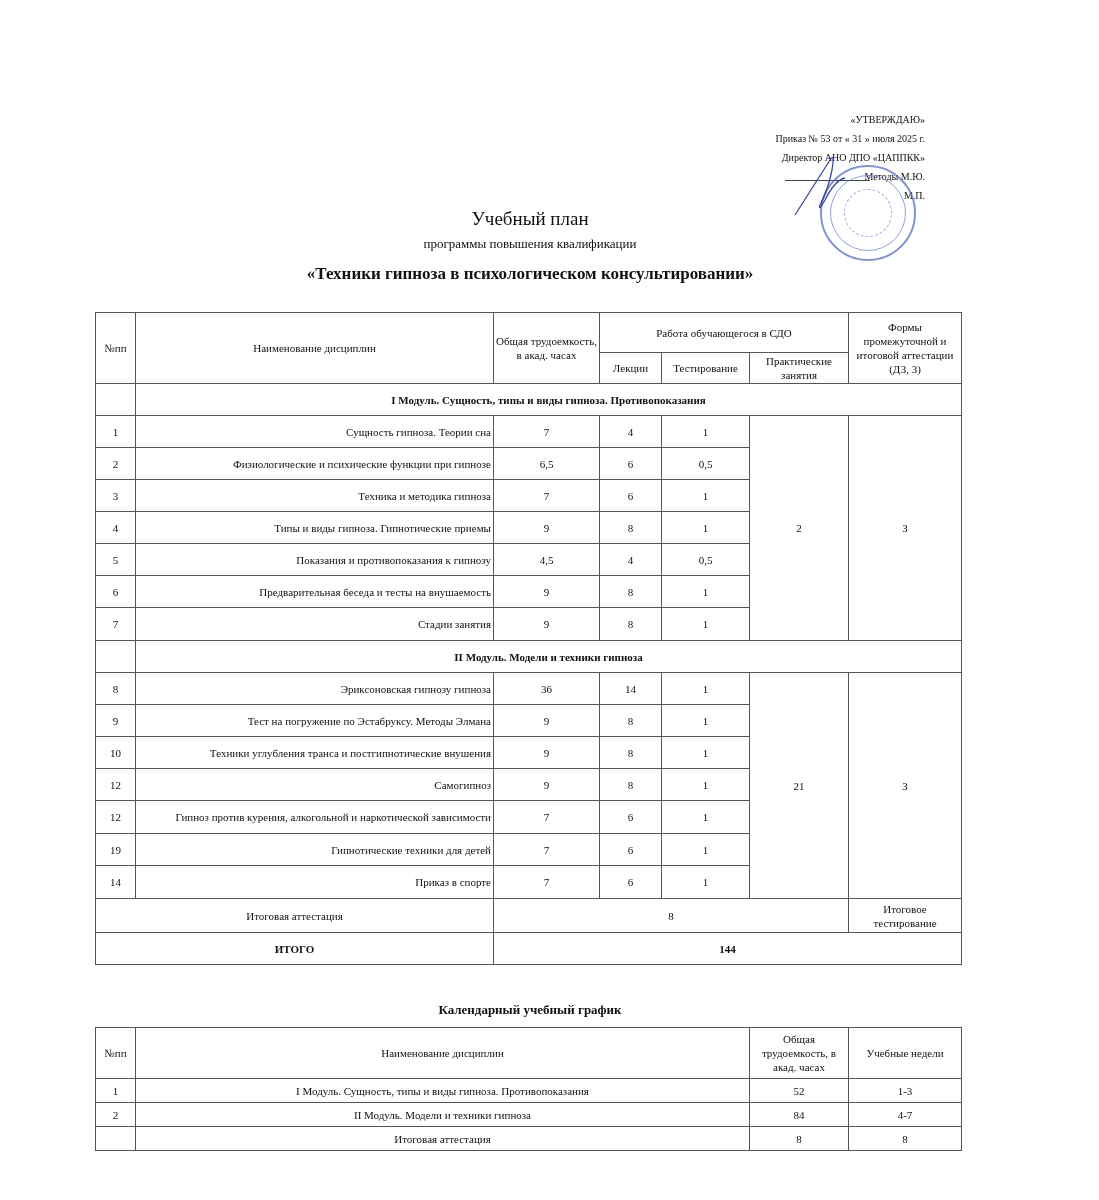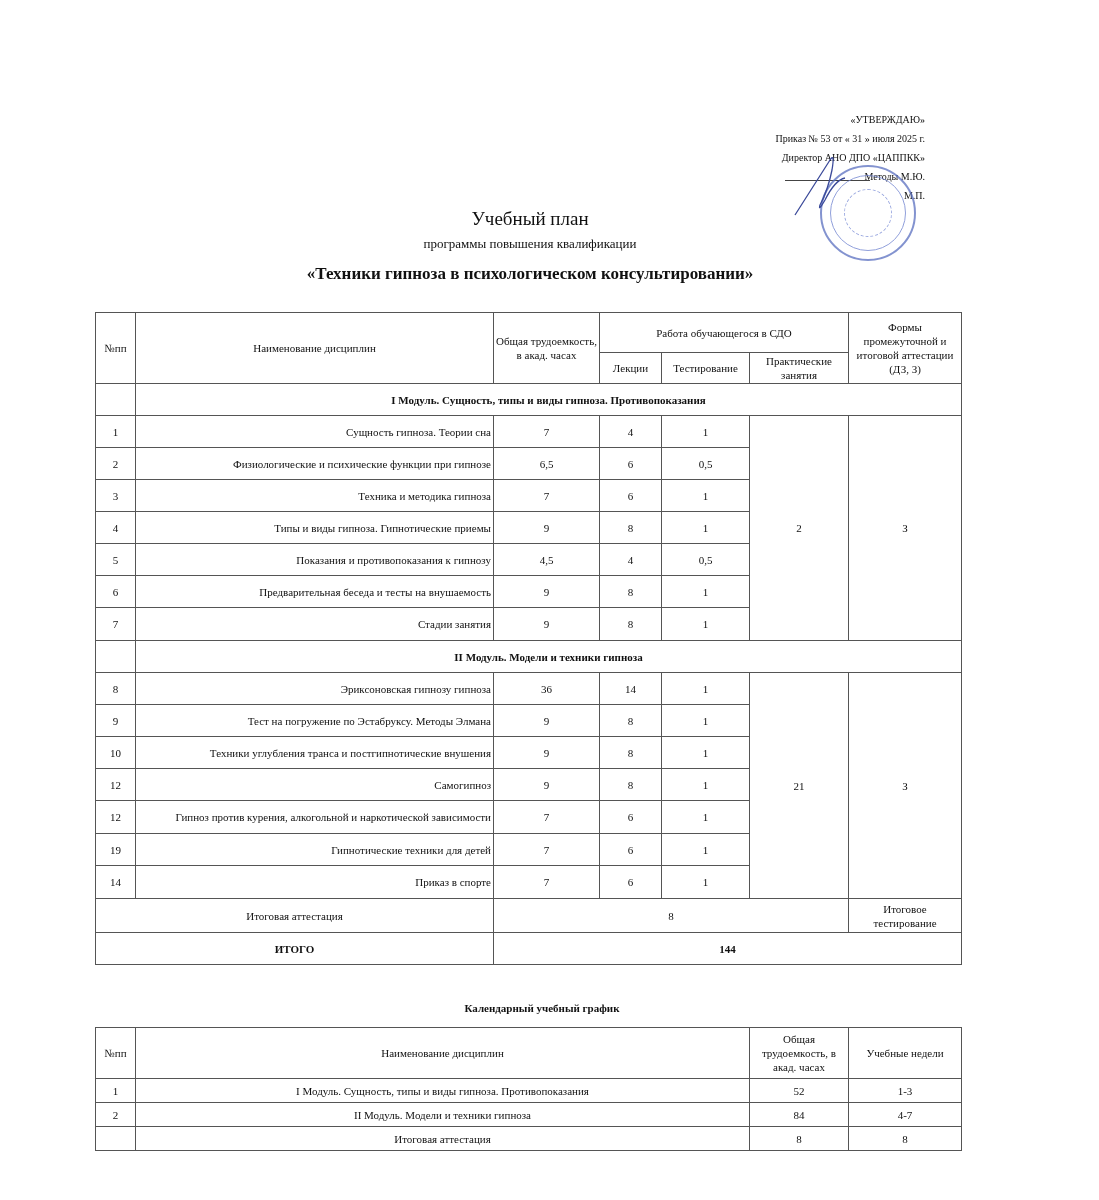--- a/index.html
+++ b/index.html
@@ -9,21 +9,21 @@
   .approve .b { font-weight: normal; }
   .sigline { position: absolute; left: 785px; top: 180px; width: 85px; border-top: 1px solid #444; }
   .stamp { position: absolute; left: 820px; top: 165px; width: 92px; height: 92px; border-radius: 50%; border: 2px solid #5a6fc0; opacity: 0.75; }
   .stamp::before { content: ""; position: absolute; left: 8px; top: 8px; right: 8px; bottom: 8px; border-radius: 50%; border: 1.5px solid #6b7fce; }
   .stamp::after { content: ""; position: absolute; left: 22px; top: 22px; right: 22px; bottom: 22px; border-radius: 50%; border: 1px dashed #7c8ed6; }
   .signature { position: absolute; left: 790px; top: 150px; width: 70px; height: 70px; }
   .title { left: 0; width: 1060px; text-align: center; }
   .t1 { top: 208px; font-size: 19px; }
   .t2 { top: 236px; font-size: 13px; }
   .t3 { top: 264px; font-size: 17px; font-weight: bold; }
-  .t4 { top: 1002px; font-size: 11px; font-weight: bold; margin-left: 12px; }
+  .t4 { top: 1002px; font-size: 13px; font-weight: bold; }
   table { border-collapse: collapse; position: absolute; table-layout: fixed; font-size: 11px; }
   td, th { border: 1px solid #555; padding: 0 2px; font-weight: normal; text-align: center; vertical-align: middle; line-height: 14px; }
   td.l { text-align: right; }
   td.b, th.b { font-weight: bold; }
   #plan { left: 95px; top: 312px; width: 866px; }
   #cal { left: 95px; top: 1027px; width: 866px; }
 </style>
 </head>
 <body>
 

